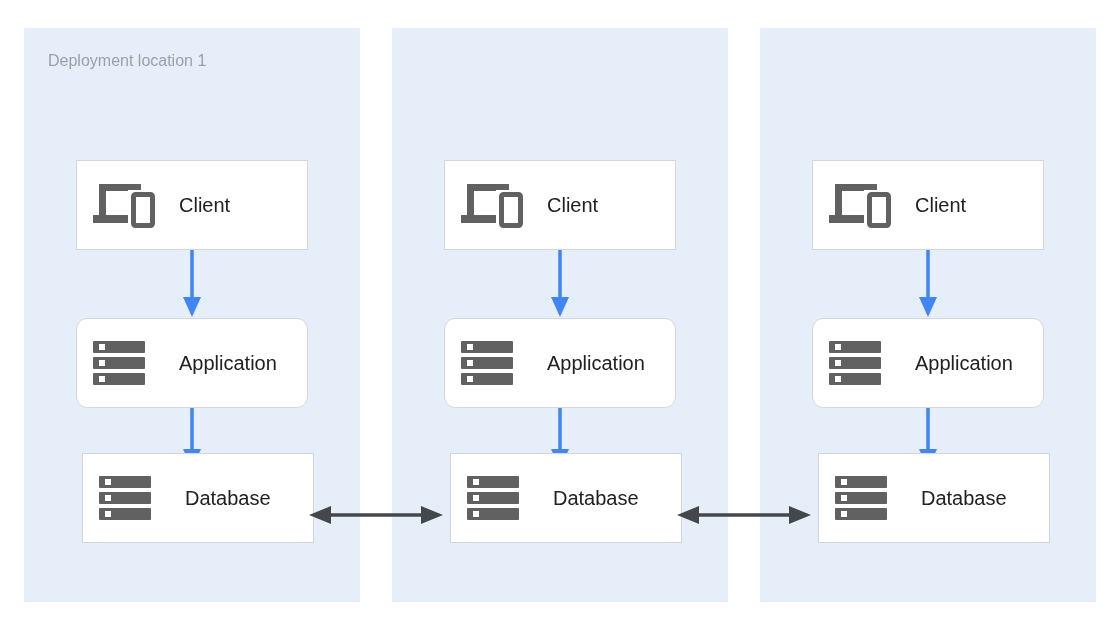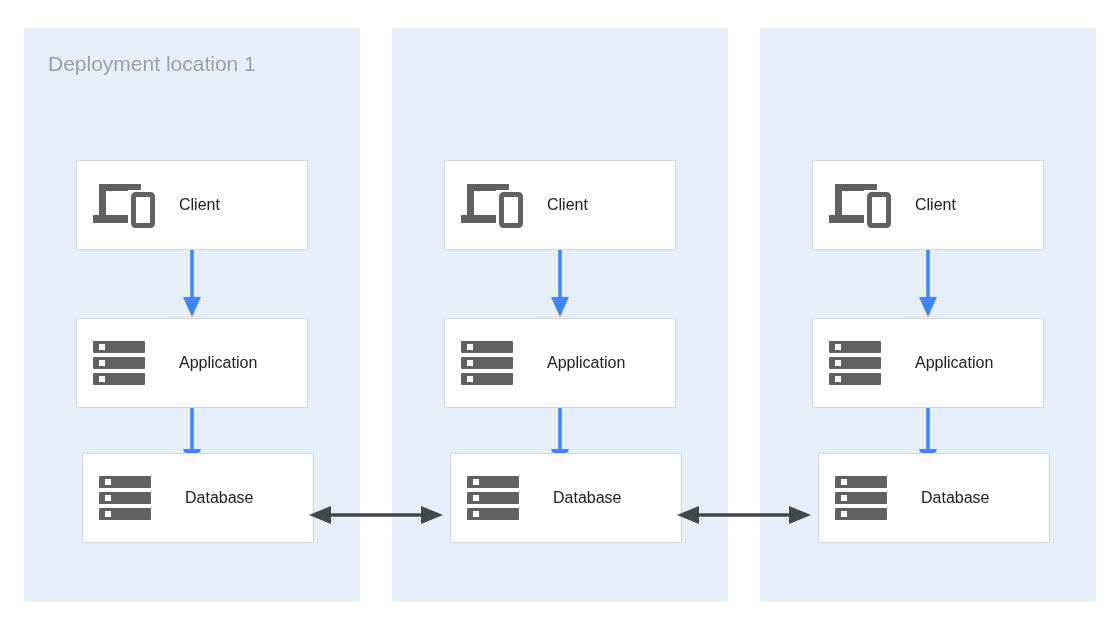--- a/index.html
+++ b/index.html
@@ -19,51 +19,51 @@
     background: #e6eff9;
   }
   .panel-1 { left: 24px; }
   .panel-2 { left: 392px; }
   .panel-3 { left: 760px; }
   .panel-title {
     position: absolute;
     left: 24px;
     top: 24px;
     margin: 0;
-    font-size: 21px;
+    font-size: 16px;
     font-weight: 400;
     line-height: 1.15;
     color: #9aa0a6;
     white-space: nowrap;
   }
   .node {
     position: absolute;
     left: 52px;
     width: 232px;
     height: 90px;
     box-sizing: border-box;
     background: #ffffff;
     border: 1px solid #d3d6da;
     display: flex;
     align-items: center;
     padding-left: 16px;
   }
   .node-client { top: 132px; }
-  .node-app    { top: 290px; }
+  .node-app    { top: 290px; border-radius: 11px; }
   .node-db     { top: 425px; margin-left: 6px; }
   .icon {
     width: 66px;
     flex: 0 0 66px;
     display: flex;
     align-items: center;
     justify-content: flex-start;
   }
   .node-label {
     margin-left: 20px;
-    font-size: 16px;
+    font-size: 20px;
     color: #202124;
     white-space: nowrap;
   }
   .varrow {
     position: absolute;
     left: 156px;
     width: 24px;
     display: block;
   }
   .varrow line { stroke: #4285f4; stroke-width: 3.5; }

